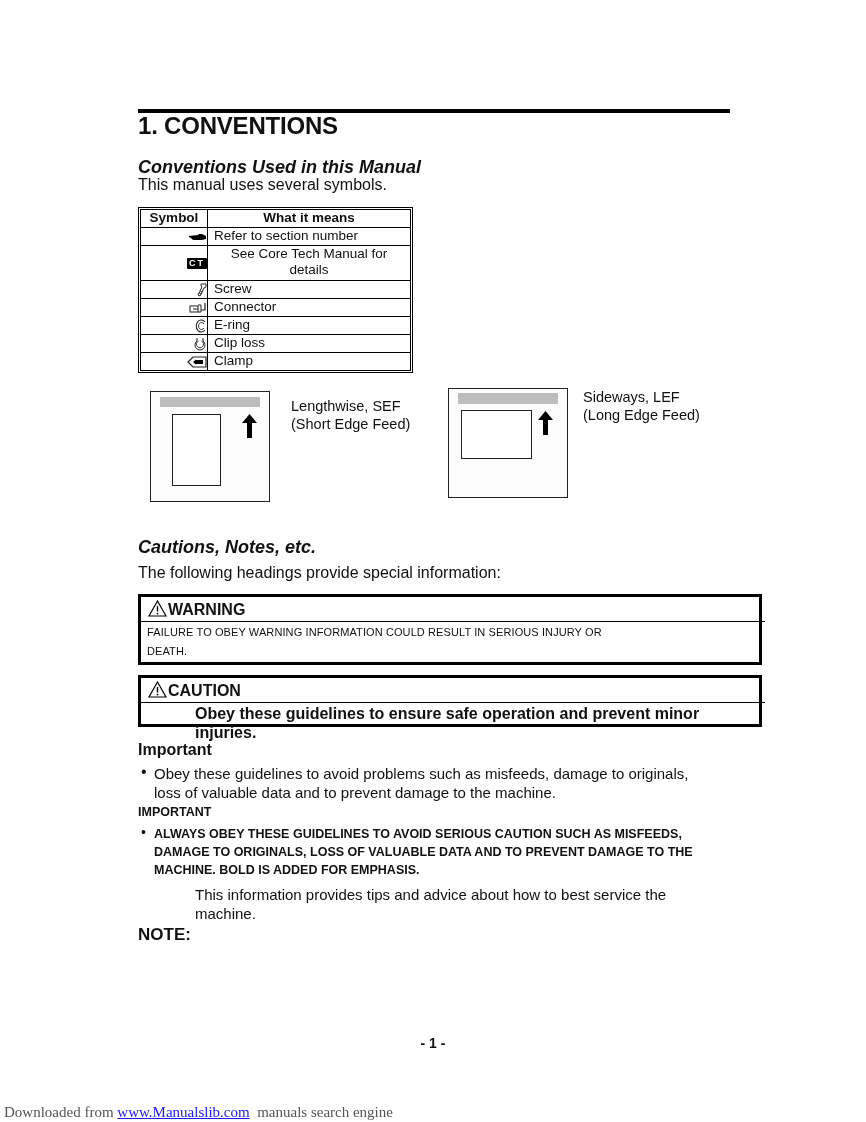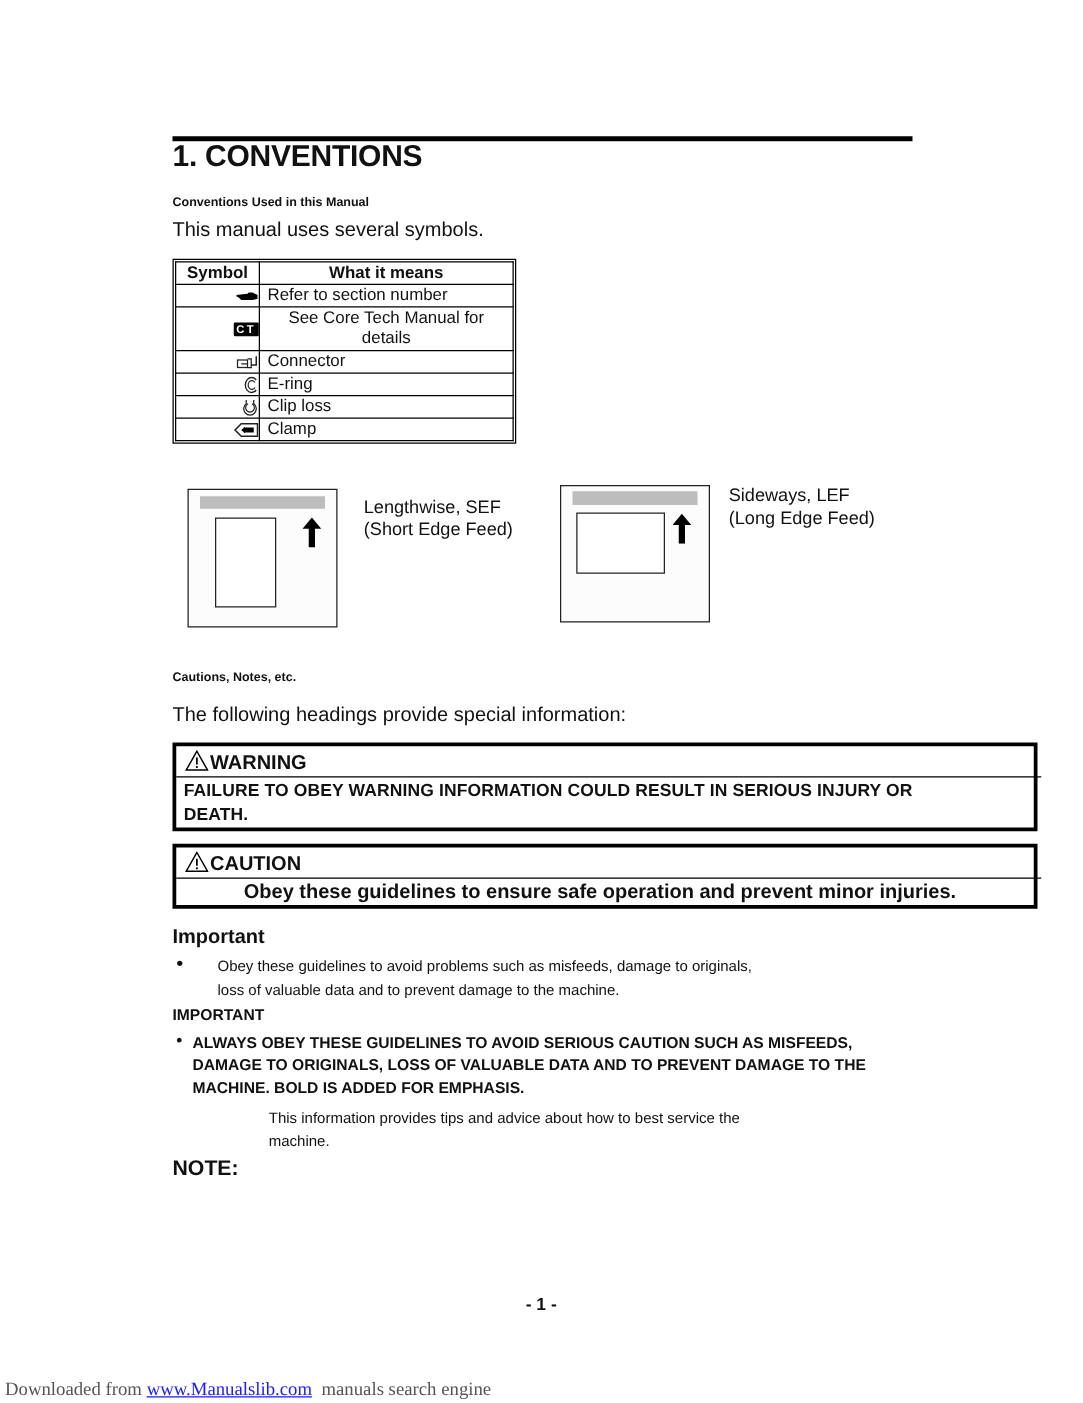--- a/index.html
+++ b/index.html
@@ -1,49 +1,49 @@
 <!DOCTYPE html>
 <html><head>
 <meta charset="utf-8">
 <style>
   html, body { margin:0; padding:0; }
   body { width:866px; height:1122px; background:#ffffff; position:relative; overflow:hidden;
          font-family:"Liberation Sans", sans-serif; color:#111; }
   .abs { position:absolute; }
   .rule { left:138px; top:109px; width:592px; height:4px; background:#000; }
   .title { left:138px; top:112px; font-size:24px; font-weight:bold; letter-spacing:-0.2px; }
-  .subhead { font-size:10px; font-weight:bold; }
+  .subhead { font-size:18px; font-weight:bold; font-style:italic; }
   .body16 { font-size:16px; }
 
   
   .symtable { left:138px; top:207px; width:275px; border:1px solid #000; padding:1px; box-sizing:border-box; }
   .symtable table { border-collapse:collapse; width:100%; }
   .symtable td, .symtable th { border:1px solid #000; font-size:13.5px; padding:0 6px; line-height:16px; height:17px; vertical-align:top; }
   .symtable th { font-weight:bold; text-align:center; }
   .symtable th.symcol, .symtable td.symcol { width:66px; text-align:right; padding:0; }
   .symtable th.symcol { text-align:center; }
   .symtable td.symcol { vertical-align:middle; }
   .ico { display:inline-block; vertical-align:middle; }
 
   
   .paperbox { border:1px solid #222; background:#fcfcfc; box-sizing:border-box; }
   .graybar { background:#bdbdbd; }
   .sheet { border:1px solid #222; background:#fff; box-sizing:border-box; }
   .diag-label { font-size:14.5px; line-height:18px; }
 
   
-  .cbox { left:138px; width:692px; border:3px solid #000; box-sizing:border-box; }
+  .cbox { left:138px; width:624px; border:3px solid #000; box-sizing:border-box; }
   .cbox .head { font-size:16px; font-weight:bold; padding:3px 0 0 7px; height:22px; box-sizing:border-box; line-height:18px; }
   .cbox .divider { position:absolute; left:0; right:-6px; height:1px; background:#000; }
-  .cbox .txt-sc { font-size:14px; font-weight:bold; padding-left:6px; line-height:19px; letter-spacing:0.1px; }
+  .cbox .txt-sc { font-size:11px; font-weight:normal; padding-left:6px; line-height:19px; letter-spacing:0.1px; }
   .cbox .txt-bold { font-size:16px; font-weight:bold; padding-left:6px; line-height:19px; }
   .tri { display:inline-block; vertical-align:-2px; margin-right:1px; }
 
   .imp-head { font-size:16px; font-weight:bold; }
-  .bullet-list { font-size:12px; line-height:19px;margin-left:20px; }
+  .bullet-list { font-size:15px; line-height:19px; }
   .bullet { position:absolute; }
   .smallcaps { font-size:12.5px; font-weight:bold; line-height:18px; }
 
   .pagenum { left:0; width:866px; text-align:center; top:1035px; font-size:14px; font-weight:bold; }
   .footer { left:4px; top:1104px; font-family:"Liberation Serif", serif; font-size:15px; color:#555; }
   .footer a { color:#1a1aff; text-decoration:underline; }
 </style>
 </head>
 <body>
 
@@ -66,20 +66,30 @@
           <path d="M0 3 L9 2 L10 1 L13 1 L17 3 L17 6 L13 7 L4 7 L2 5 L0 4 Z" fill="#000"></path>
         </svg>
       </td>
       <td>Refer to section number</td>
     </tr>
     <tr>
       <td class="symcol">
         <span class="ico" style="background:#000; color:#fff; font-size:9px; font-weight:bold; padding:0 2px; line-height:11px; letter-spacing:2px; border-radius:1px;">CT</span>
       </td>
       <td style="height:34px;text-align:center;">See Core Tech Manual for details</td>
+    </tr>
+    <tr>
+      <td class="symcol">
+        <svg class="ico" width="10" height="14" viewBox="0 0 10 14">
+          <path d="M4 1 L9 1 L9 4 L7 5 L3 13 L1 12 L5 4 L4 3 Z" fill="none" stroke="#222" stroke-width="1"></path>
+          <line x1="3" y1="8" x2="6" y2="9" stroke="#222" stroke-width="0.8"></line>
+          <line x1="2" y1="10" x2="5" y2="11" stroke="#222" stroke-width="0.8"></line>
+        </svg>
+      </td>
+      <td>Screw</td>
     </tr>
     <tr>
       <td class="symcol">
         <svg class="ico" width="18" height="12" viewBox="0 0 18 12">
           <rect x="1" y="4" width="8" height="6" fill="none" stroke="#222" stroke-width="1"></rect>
           <line x1="4" y1="7" x2="9" y2="7" stroke="#222" stroke-width="1"></line>
           <path d="M9 3 L12 3 L12 10 L9 10" fill="none" stroke="#222" stroke-width="1"></path>
           <path d="M12 8 L16 8 L16 1" fill="none" stroke="#222" stroke-width="1.2"></path>
         </svg>
       </td>

